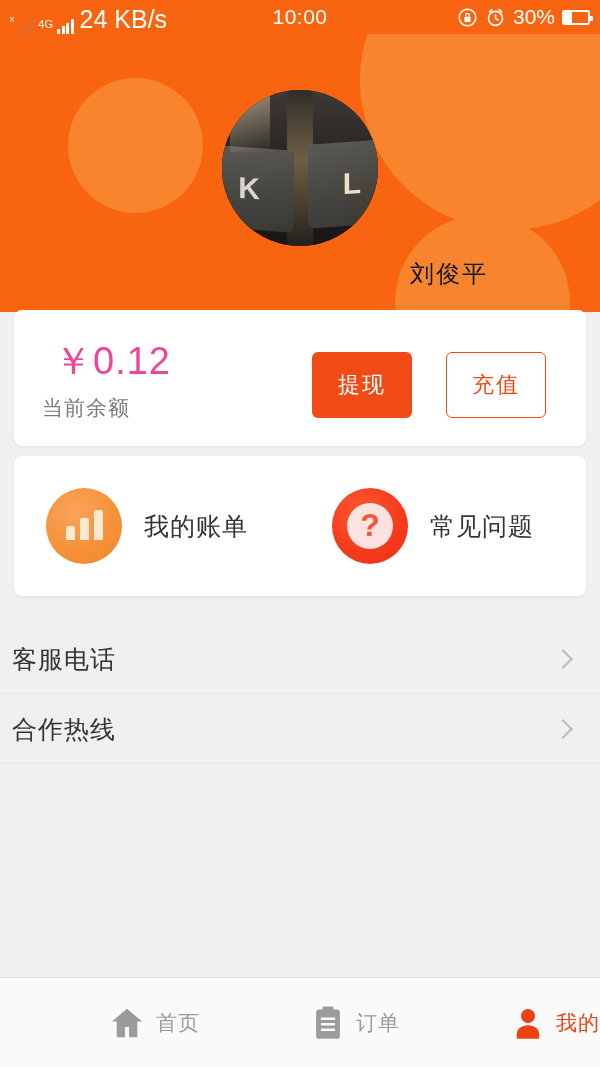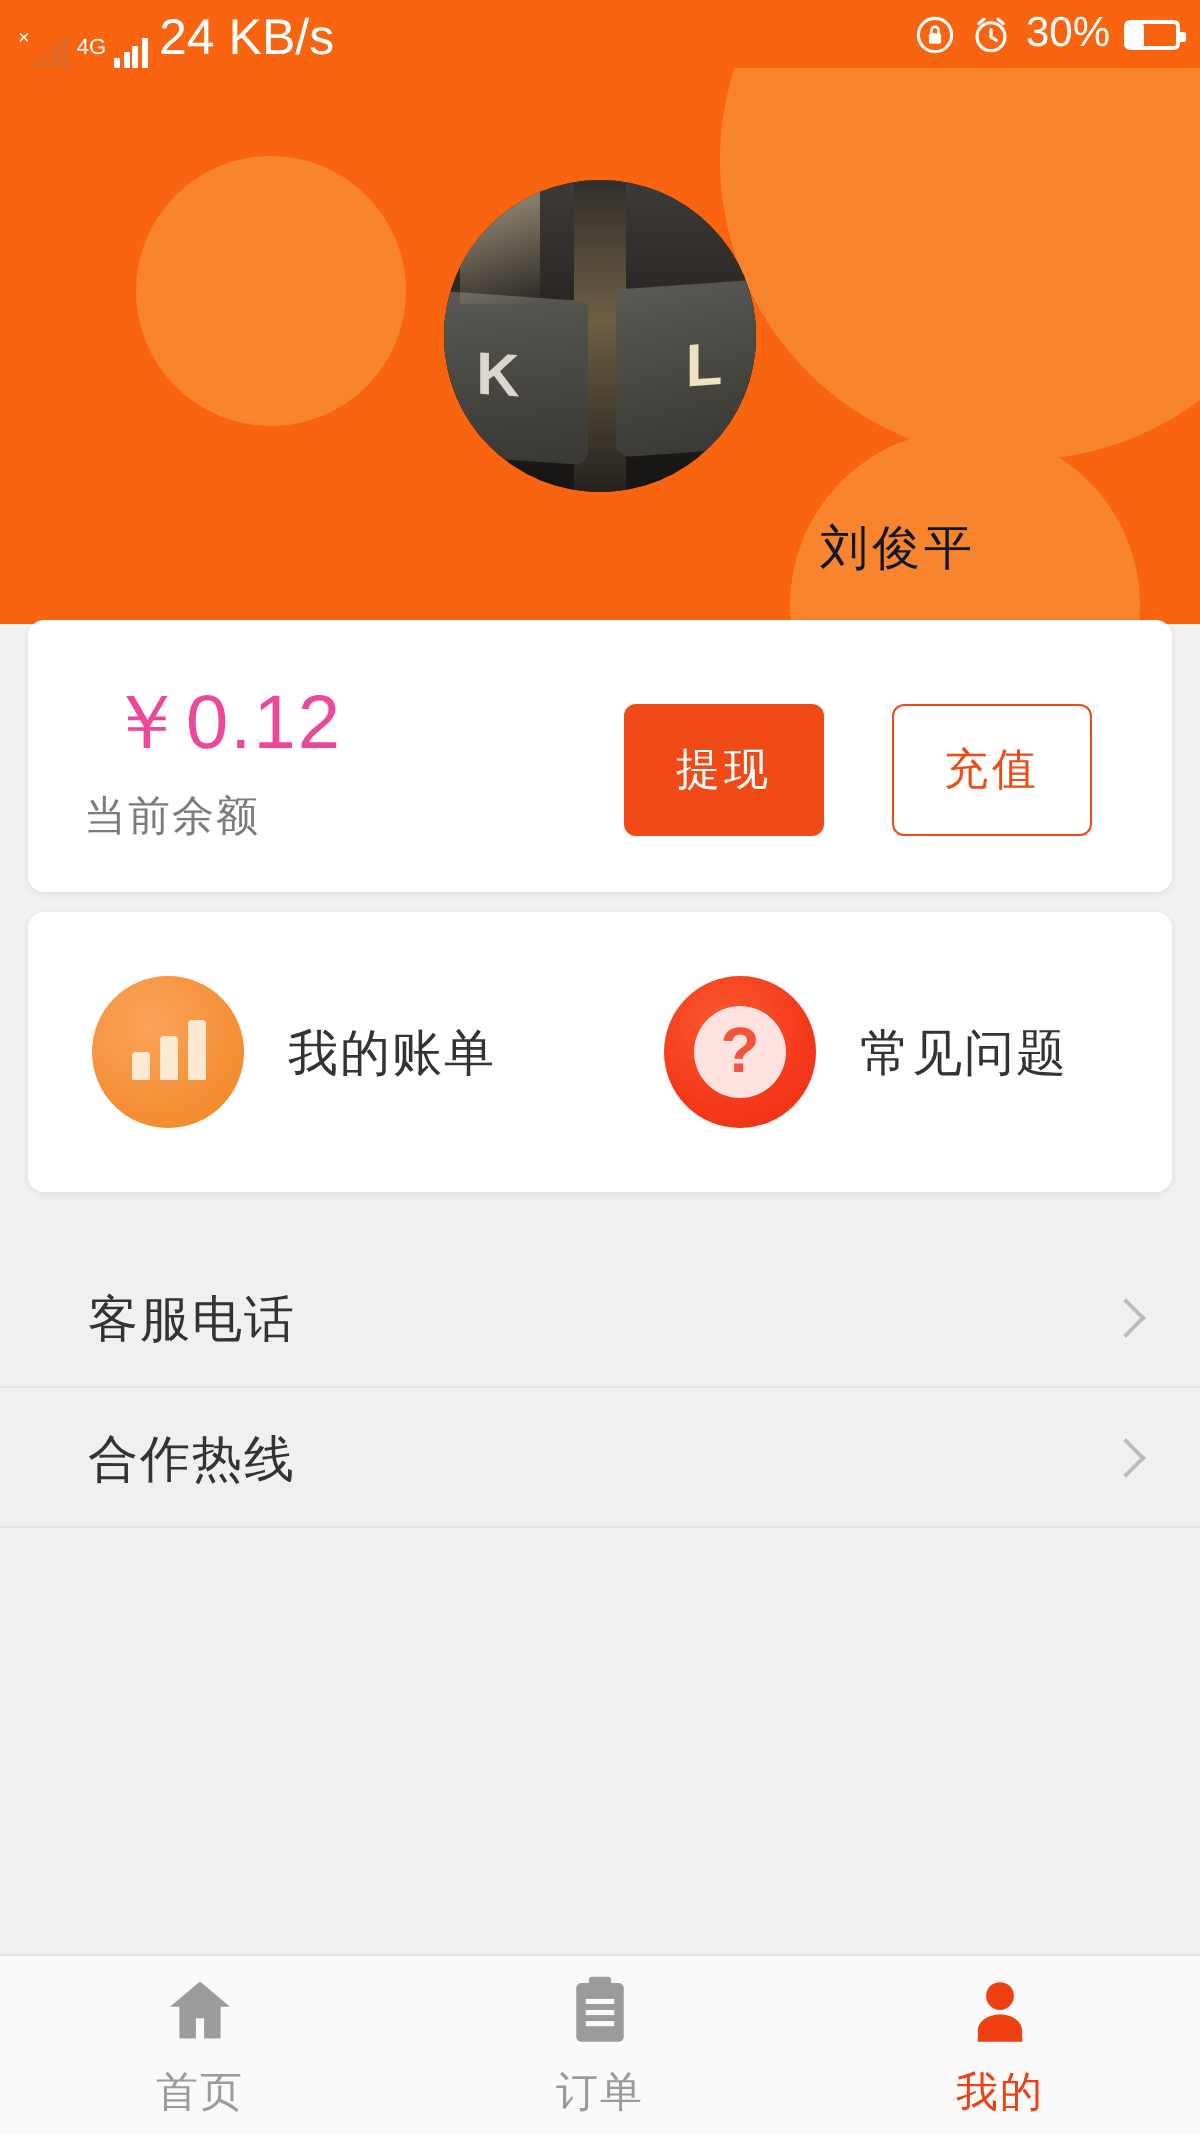--- a/index.html
+++ b/index.html
@@ -116,36 +116,36 @@
   }
   .m-label { margin-left:22px; font-size:25px; color:#333333; letter-spacing:1px; }
 
   
   .row {
     position:absolute; left:0; width:600px; height:70px;
     display:flex; align-items:center; cursor:pointer;
   }
   .row.r1 { top:624px; }
   .row.r2 { top:694px; }
-  .row-label { margin-left:44px; font-size:25px; color:#333333; letter-spacing:1px; }
+  .row-label { margin-left:12px; font-size:25px; color:#333333; letter-spacing:1px; }
   .chev { position:absolute; right:30px; width:14px; height:14px;
           border-top:2.5px solid #bcbcbc; border-right:2.5px solid #bcbcbc;
           transform:rotate(45deg); }
   .row-sep { position:absolute; left:0; width:600px; height:1px; background:#e4e4e4; }
   .row-sep.s1 { top:693px; }
   .row-sep.s2 { top:763px; }
 
   
   .tabbar {
     position:absolute; left:0; bottom:0; width:600px; height:90px;
     background:#fafafa; border-top:1px solid #e2e2e2;
     display:flex; align-items:center;
   }
-  .tab { flex:1; display:flex; flex-direction:column; align-items:center;
-         justify-content:space-between; gap:8px; cursor:pointer; }
+  .tab { flex:1; display:flex; align-items:center;
+         justify-content:flex-end; gap:8px; cursor:pointer; }
   .tab-label { font-size:21px; color:#9b9b9b; letter-spacing:1px; }
   .tab.active .tab-label { color:#ef4012; }
 </style>
 </head>
 <body>
 
 <div class="phone">
 
   <div class="header">
     <div class="blob b1"></div>
@@ -176,20 +176,21 @@
       <span class="g4">4G</span>
       <span class="bars">
           <i></i>
           <i></i>
           <i></i>
           <i></i>
         </span>
       <span class="netspeed">24 KB/s</span>
     </div>
 
+    <div class="sb-center">10:00</div>
 
     <div class="sb-right">
       <span>
         <svg class="ico-svg" width="21" height="21" viewBox="0 0 24 24">
           <circle cx="12" cy="12" r="9.5" fill="none" stroke="#fff" stroke-width="1.8"></circle>
           <rect x="8.5" y="11" width="7" height="6" rx="1" fill="#fff"></rect>
           <path d="M10 11V9.3a2 2 0 0 1 4 0V11" fill="none" stroke="#fff" stroke-width="1.5"></path>
         </svg>
       </span>
       <span>

